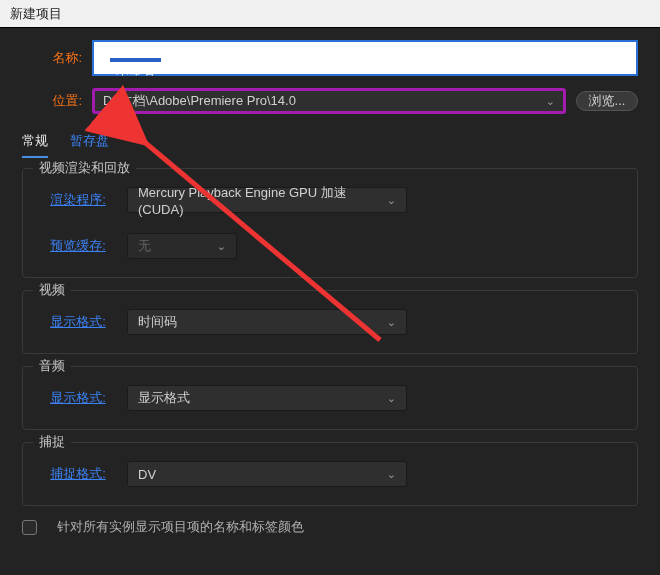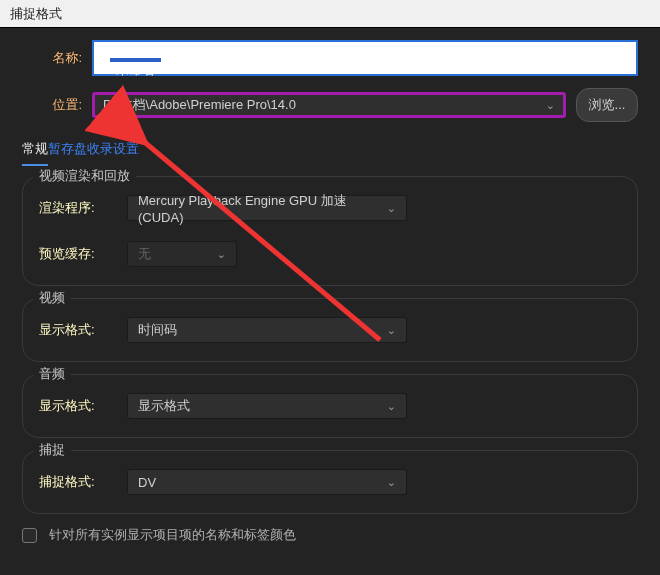--- a/index.html
+++ b/index.html
@@ -1,46 +1,46 @@
 <!DOCTYPE html>
 <html><head>
   <meta charset="utf-8">
   <style>
     * { margin: 0; padding: 0; box-sizing: border-box; font-family: "Microsoft YaHei", "PingFang SC", sans-serif; }
     body { width: 660px; height: 575px; background: #232323; color: #b0b0b0; font-size: 13px; overflow: hidden; }
     .titlebar { height: 28px; background: #f0f0f0; border-bottom: 1px solid #000; color: #222; padding: 5px 10px; font-size: 13px; }
     .content { padding: 12px 22px 0 22px; }
     .row { display: flex; align-items: center; margin-bottom: 12px; }
-    .row .label { width: 60px; text-align: right; margin-right: 10px; color: #fdba74; }
+    .row .label { width: 60px; text-align: right; margin-right: 10px; color: #f97316; }
     .name-input { flex: 1; background: #fff; border: 2px solid #2a6fd6; color: #fff; padding: 16px; height: 24px; position: relative; }
     .name-input .sel { background: #2b60c9; color: #fff; padding: 2px 6px; display: inline-block; height: 100%; line-height: 20px; }
     .loc-select { flex: 1; background: #2f2f2f; border: 3px solid #a21caf; color: #d0d0d0; height: 26px; padding: 0 8px; display: flex; align-items: center; justify-content: space-between; border-radius: 3px; margin-right: 10px; }
-    .browse-btn { width: 62px; height: 34px; background: #3a3a3a; border: 1px solid #555; border-radius: 13px; color: #d0d0d0; display: flex; align-items: center; justify-content: center; cursor: pointer; }
-    .tabs { display: flex; margin-top: 8px; border-bottom: 0; }
+    .browse-btn { width: 62px; height: 20px; background: #3a3a3a; border: 1px solid #555; border-radius: 13px; color: #d0d0d0; display: flex; align-items: center; justify-content: center; cursor: pointer; }
+    .tabs { display: flex; gap: 22px; margin-top: 8px; border-bottom: 0; }
     .tab { padding: 6px 0 10px 0; color: #3b82f6; cursor: pointer; position: relative; }
     .tab.active { color: #e8e8e8; }
     .tab.active::after { content: ""; position: absolute; left: 0; right: 0; bottom: 2px; height: 2px; background: #4a8fe7; }
     .panel { margin-top: 8px; }
-    .fieldset { border: 1px solid #3a3a3a; border-radius: 16px; padding: 14px 16px 18px 16px; margin-bottom: 12px; position: relative; }
+    .fieldset { border: 1px solid #3a3a3a; border-radius: 4px; padding: 14px 16px 18px 16px; margin-bottom: 12px; position: relative; }
     .fieldset .legend { position: absolute; top: -10px; left: 10px; background: #232323; padding: 0 6px; color: #c8c8c8; font-size: 13px; }
     .formrow { display: flex; align-items: center; margin-top: 20px; }
     .formrow:first-of-type { margin-top: 4px; }
-    .formrow .flabel { width: 78px; text-align: left; margin-right: 10px; color: #fef9c3; }
+    .formrow .flabel { width: 78px; text-align: center; margin-right: 10px; color: #3b82f6; text-decoration: underline; }
     .select { flex: 0 0 280px; background: #2f2f2f; border: 1px solid #1a1a1a; color: #d0d0d0; height: 26px; padding: 0 10px; display: flex; align-items: center; justify-content: space-between; border-radius: 3px; cursor: pointer; }
     .select.disabled { flex: 0 0 110px; color: #666; background: #2a2a2a; cursor: default; }
     .chev { color: #999; font-size: 11px; margin-left: 8px; }
-    .checkrow { display: flex; align-items: center; margin-top: 10px; gap: 12px; }
+    .checkrow { display: flex; align-items: center; margin-top: 10px; gap: 20px; }
     .checkbox { width: 15px; height: 15px; border: 1px solid #777; border-radius: 3px; background: #2a2a2a; cursor: pointer; }
     .arrow-overlay { position: absolute; pointer-events: none; }
   </style>
 </head>
 <body>
 
 <div class="titlebar">
-  <span>捕捉格式</span>
+  <span>新建项目</span>
 </div>
 
 <div class="content">
 
   <div class="row">
     <span class="label">名称:</span>
     <div class="name-input">
       <span class="sel">未命名</span>
     </div>
   </div>
@@ -55,23 +55,20 @@
       <span>浏览...</span>
     </div>
   </div>
 
   <div class="tabs">
     <div class="tab active">
       <span>常规</span>
     </div>
     <div class="tab">
       <span>暂存盘</span>
-    </div>
-    <div class="tab">
-      <span>收录设置</span>
     </div>
   </div>
 
   <div class="panel">
 
     <div class="fieldset">
       <span class="legend">视频渲染和回放</span>
       <div class="formrow">
         <span class="flabel">渲染程序:</span>
         <div class="select">

